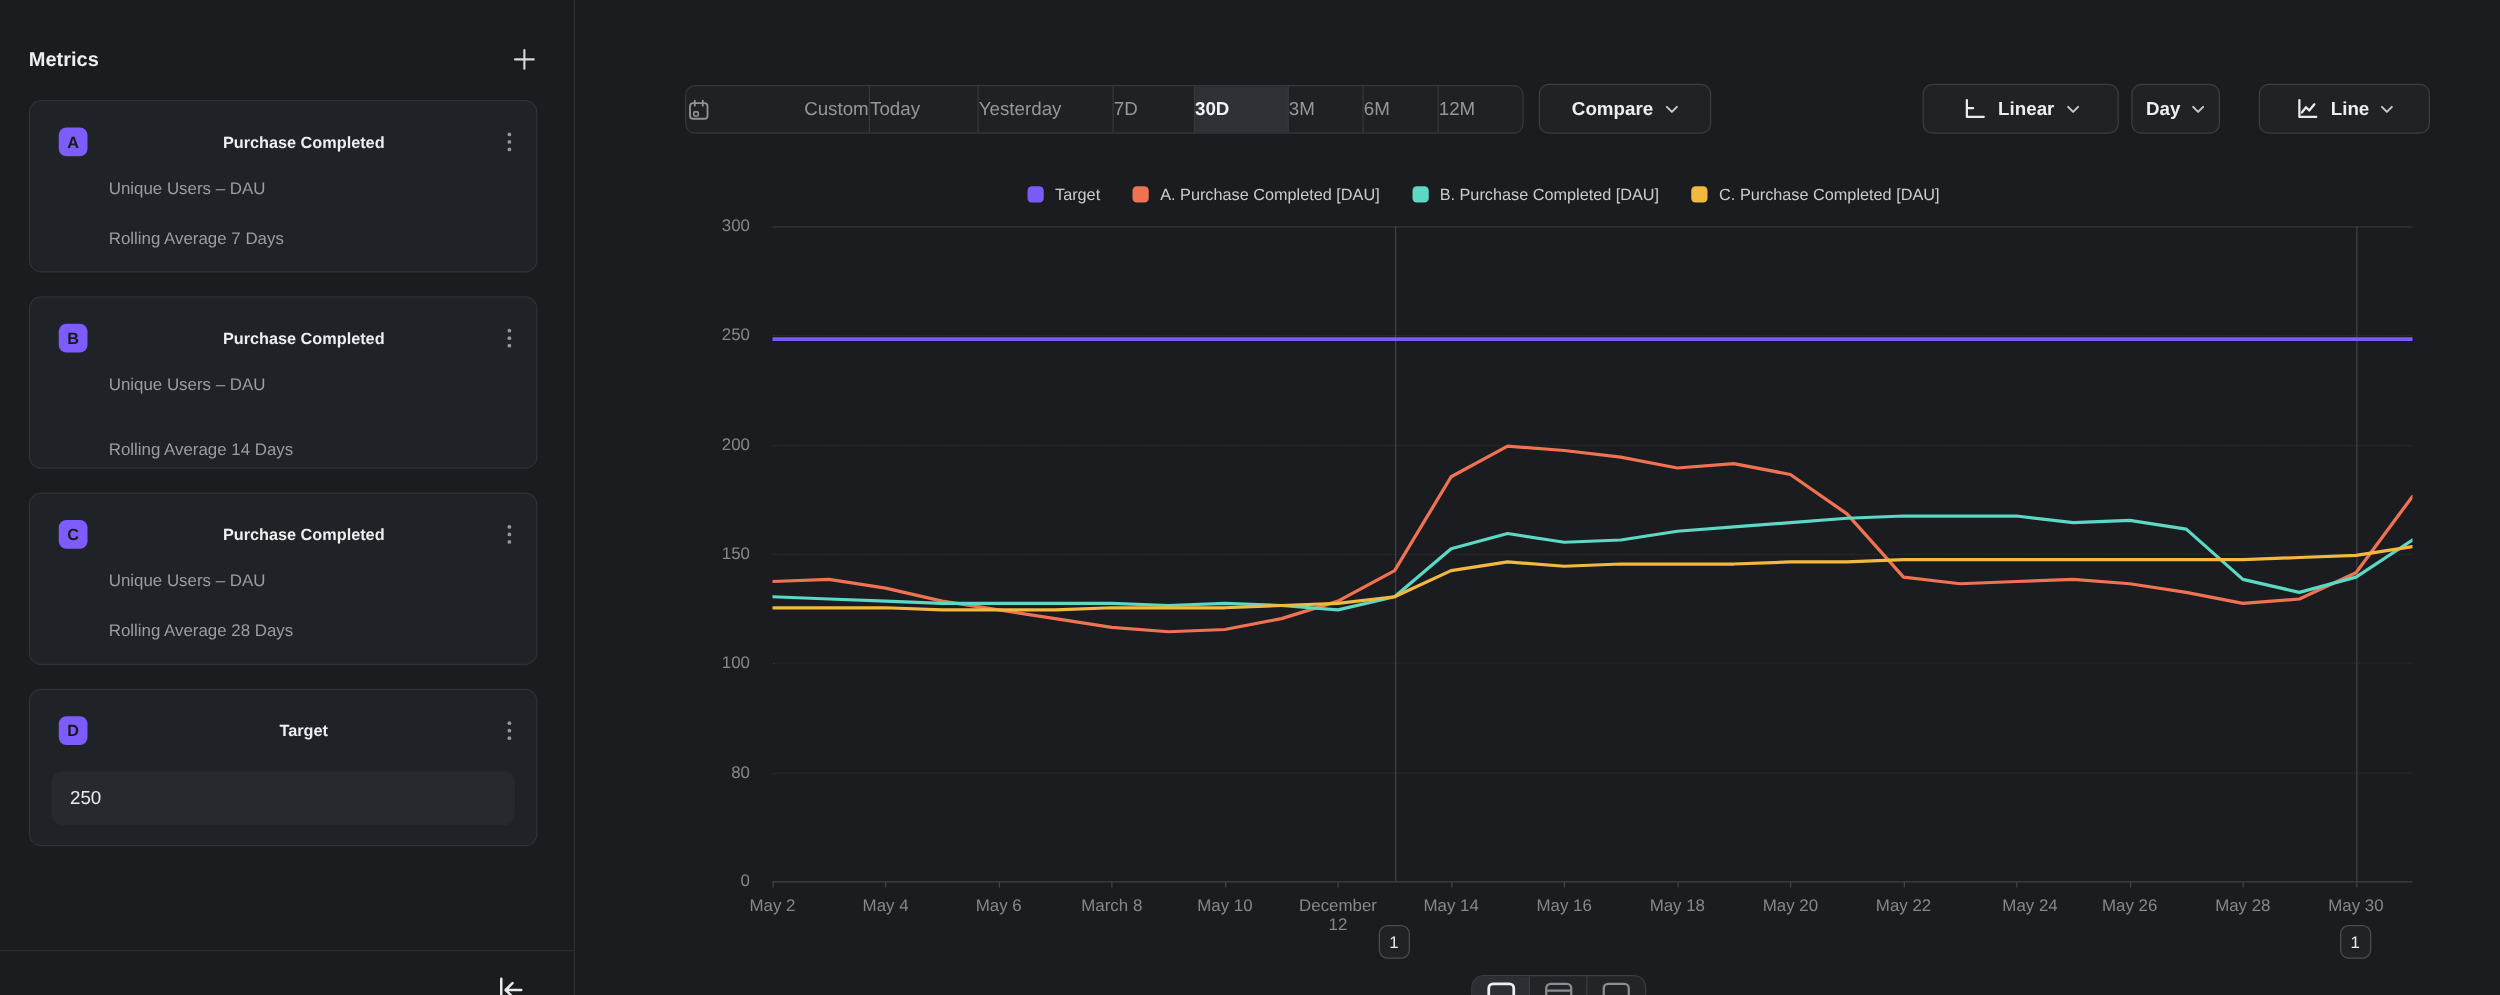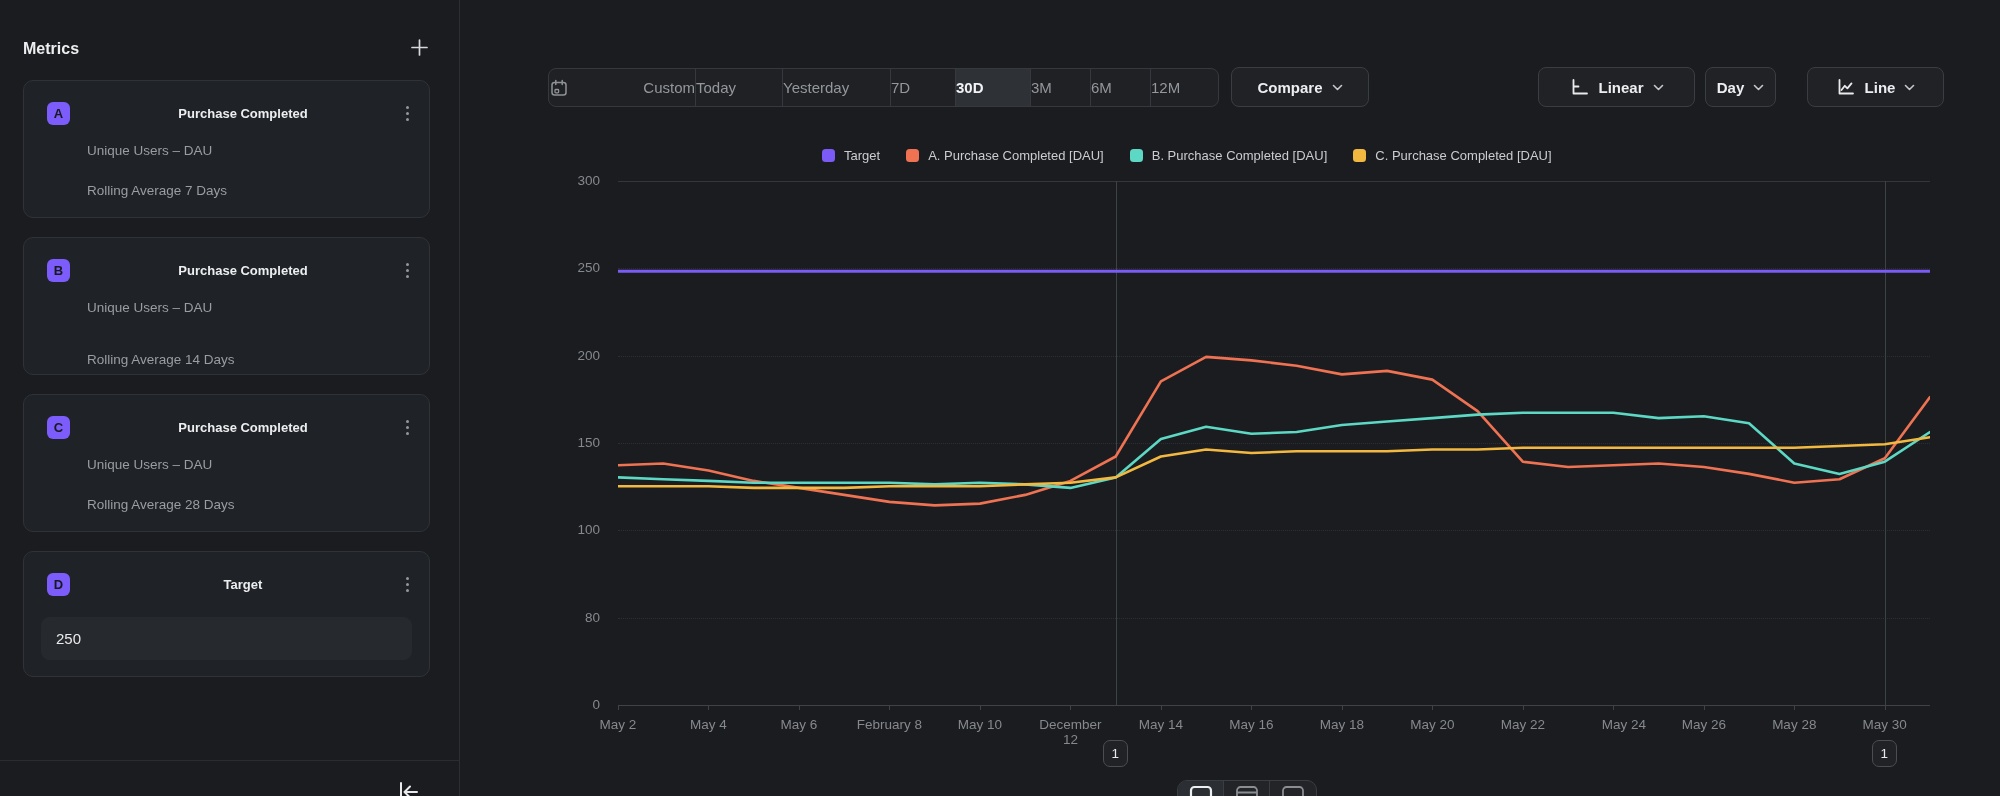--- a/index.html
+++ b/index.html
@@ -286,21 +286,21 @@
         <div class="ylabel" style="top:609.6666666666667px">80</div>
         <div class="gridline zero" style="top:705px"></div>
         <div class="ylabel" style="top:697px">0</div>
         <div class="xtick" style="left:158px"></div>
         <div class="xlabel" style="left:158px">May 2</div>
         <div class="xtick" style="left:248.48275862068965px"></div>
         <div class="xlabel" style="left:248.48275862068965px">May 4</div>
         <div class="xtick" style="left:338.9655172413793px"></div>
         <div class="xlabel" style="left:338.9655172413793px">May 6</div>
         <div class="xtick" style="left:429.44827586206895px"></div>
-        <div class="xlabel" style="left:429.44827586206895px">February 8</div>
+        <div class="xlabel" style="left:429.44827586206895px">March 8</div>
         <div class="xtick" style="left:519.9310344827586px"></div>
         <div class="xlabel" style="left:519.9310344827586px">May 10</div>
         <div class="xtick" style="left:610.4137931034484px"></div>
         <div class="xlabel" style="left:610.4137931034484px">December 12</div>
         <div class="xtick" style="left:700.8965517241379px"></div>
         <div class="xlabel" style="left:700.8965517241379px">May 14</div>
         <div class="xtick" style="left:791.3793103448276px"></div>
         <div class="xlabel" style="left:791.3793103448276px">May 16</div>
         <div class="xtick" style="left:881.8620689655172px"></div>
         <div class="xlabel" style="left:881.8620689655172px">May 18</div>

